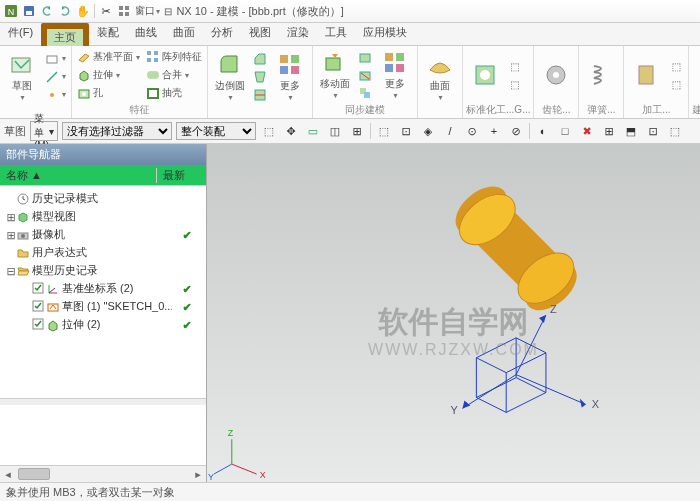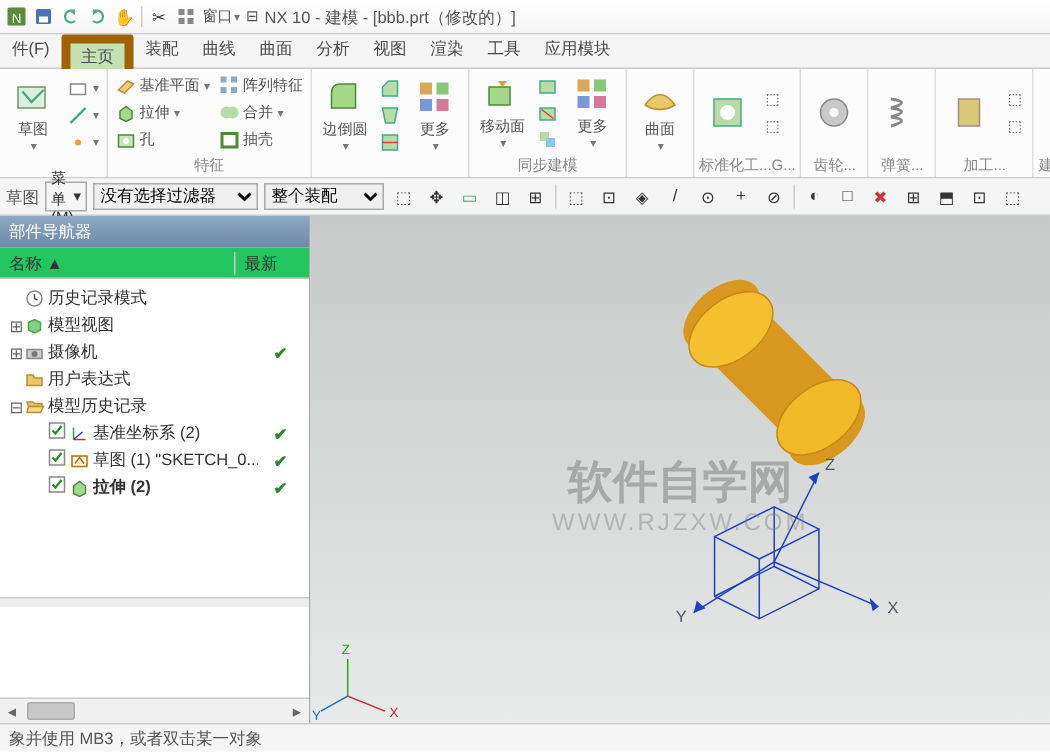--- a/index.html
+++ b/index.html
@@ -548,21 +548,21 @@
             <span class="tw"></span>
             <span style="margin-right: 2px;"><svg width="12" height="12">
                 <rect x="1" y="1" width="10" height="10" fill="#fff" stroke="#888"></rect>
                 <path d="M3 6 L5 8 L9 3" stroke="#2a8a2a" fill="none" stroke-width="1.5"></path>
               </svg></span>
             <span class="ic">
               <svg width="14" height="14">
                 <path d="M3 6 L7 3 L11 6 L11 11 L7 13 L3 11 Z" fill="#a6d88a" stroke="#4a8a3a"></path>
               </svg>
             </span>
-            <span class="lab" style="font-weight: bold;">拉伸 (2)</span>
+            <span class="lab" style="font-weight: normal;">拉伸 (2)</span>
             <span class="chk">✔</span>
           </div>
         </div>
     <div class="resizer"></div>
     <div style="flex:0 0 60px;background:#fff"></div>
     <div class="hscroll">
       <span class="ar">◂</span>
       <span class="thumb"></span>
       <span style="flex:1"></span>
       <span class="ar">▸</span>

